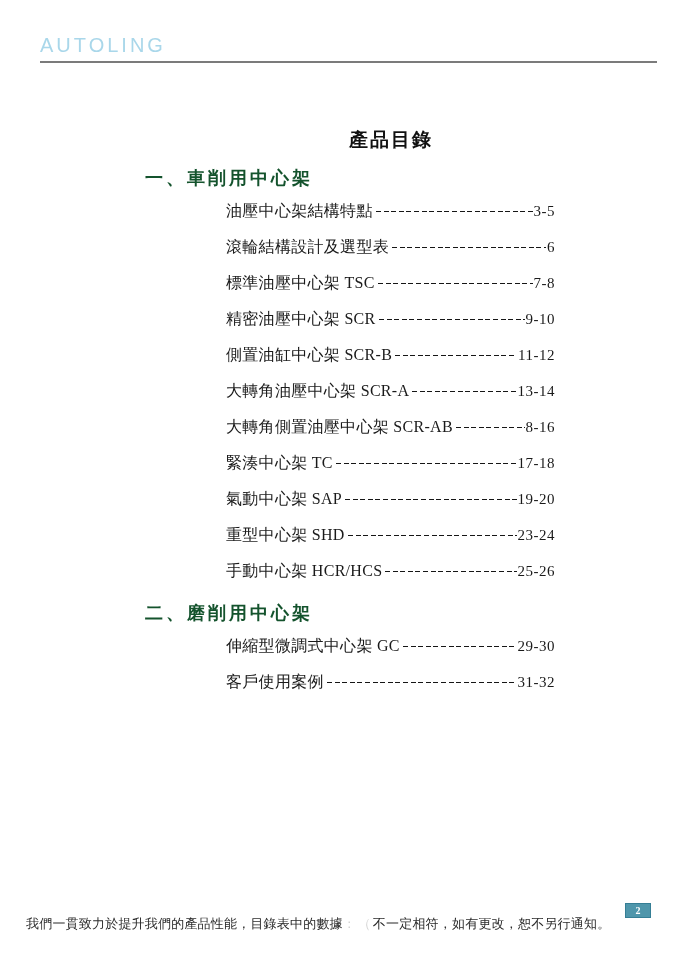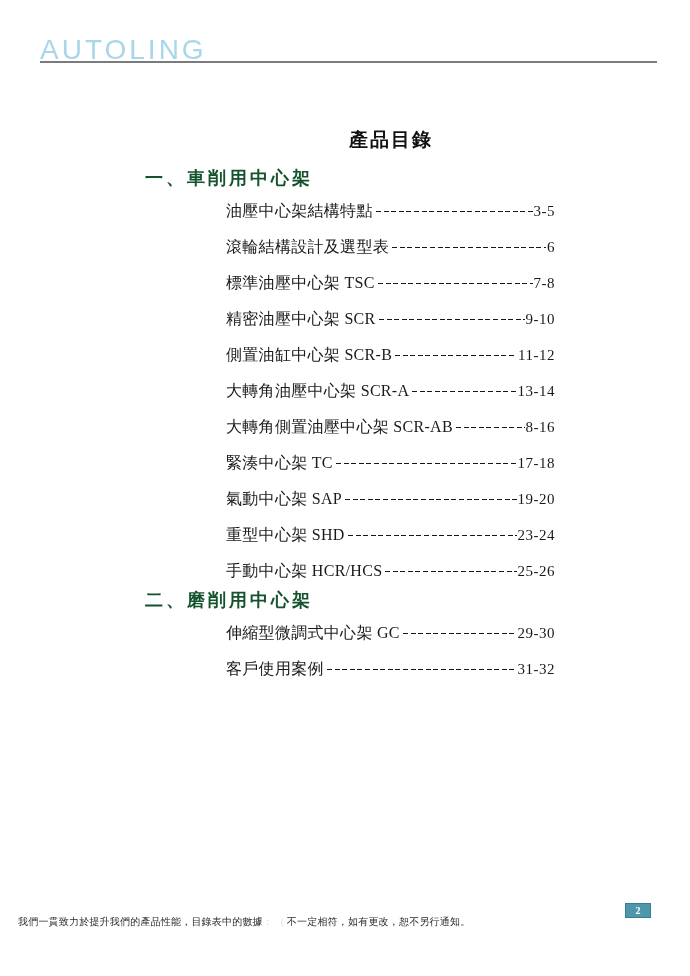--- a/index.html
+++ b/index.html
@@ -9,21 +9,21 @@
     position: relative;
     overflow: hidden;
     font-family: "Liberation Serif", serif;
     color: var(--text, #1a1a1a);
   }
 
   
   .logo {
     position: absolute; left: 40px; top: 34px;
     font-family: "Liberation Sans", sans-serif;
-    font-size: 28px; font-weight: 300;
+    font-size: 20px; font-weight: 300;
     letter-spacing: 3px;
     color: var(--logo, #a9d7ea);
   }
   .header-rule {
     position: absolute; left: 40px; top: 61px;
     width: 617px; height: 2px;
     background: var(--rule, #7b7b7b);
   }
 
   
@@ -40,21 +40,21 @@
   
   .toc { position: absolute; top: 167px; left: 0; width: 690px; }
   .section-heading {
     margin: 0 0 3px 145px;
     font-family: "Liberation Sans", sans-serif;
     font-size: 18px; font-weight: bold;
     letter-spacing: 3px;
     line-height: 23px;
     color: #14532d;
   }
-  .section-heading.second { }
+  .section-heading.second { margin-top: 13px; }
 
   .toc-items { margin-left: 218px; width: 337px; }
   .toc-row {
     display: flex; align-items: center;
     height: 36px;
     font-size: 16px;
     white-space: nowrap;
     margin-left: 8px;
   }
   .toc-label { letter-spacing: 0.3px; }
@@ -66,22 +66,22 @@
       #161616 0px, #161616 5px,
       transparent 5px, transparent 7.6px);
   }
   .toc-pages {
     font-size: 15px;
     letter-spacing: 0.5px;
   }
 
   
   .footer-note {
-    position: absolute; left: 18px; top: 915px;
-    font-size: 10px; letter-spacing: 0.2px;
+    position: absolute; left: 26px; top: 915px;
+    font-size: 13px; letter-spacing: 0.2px;
     color: #2b2b2b;
     white-space: nowrap;
   }
   .footer-note .faded {
     opacity: 0.20;
     filter: blur(0.7px);
     letter-spacing: 2px;
   }
   .page-badge {
     position: absolute; left: 625px; top: 903px;

